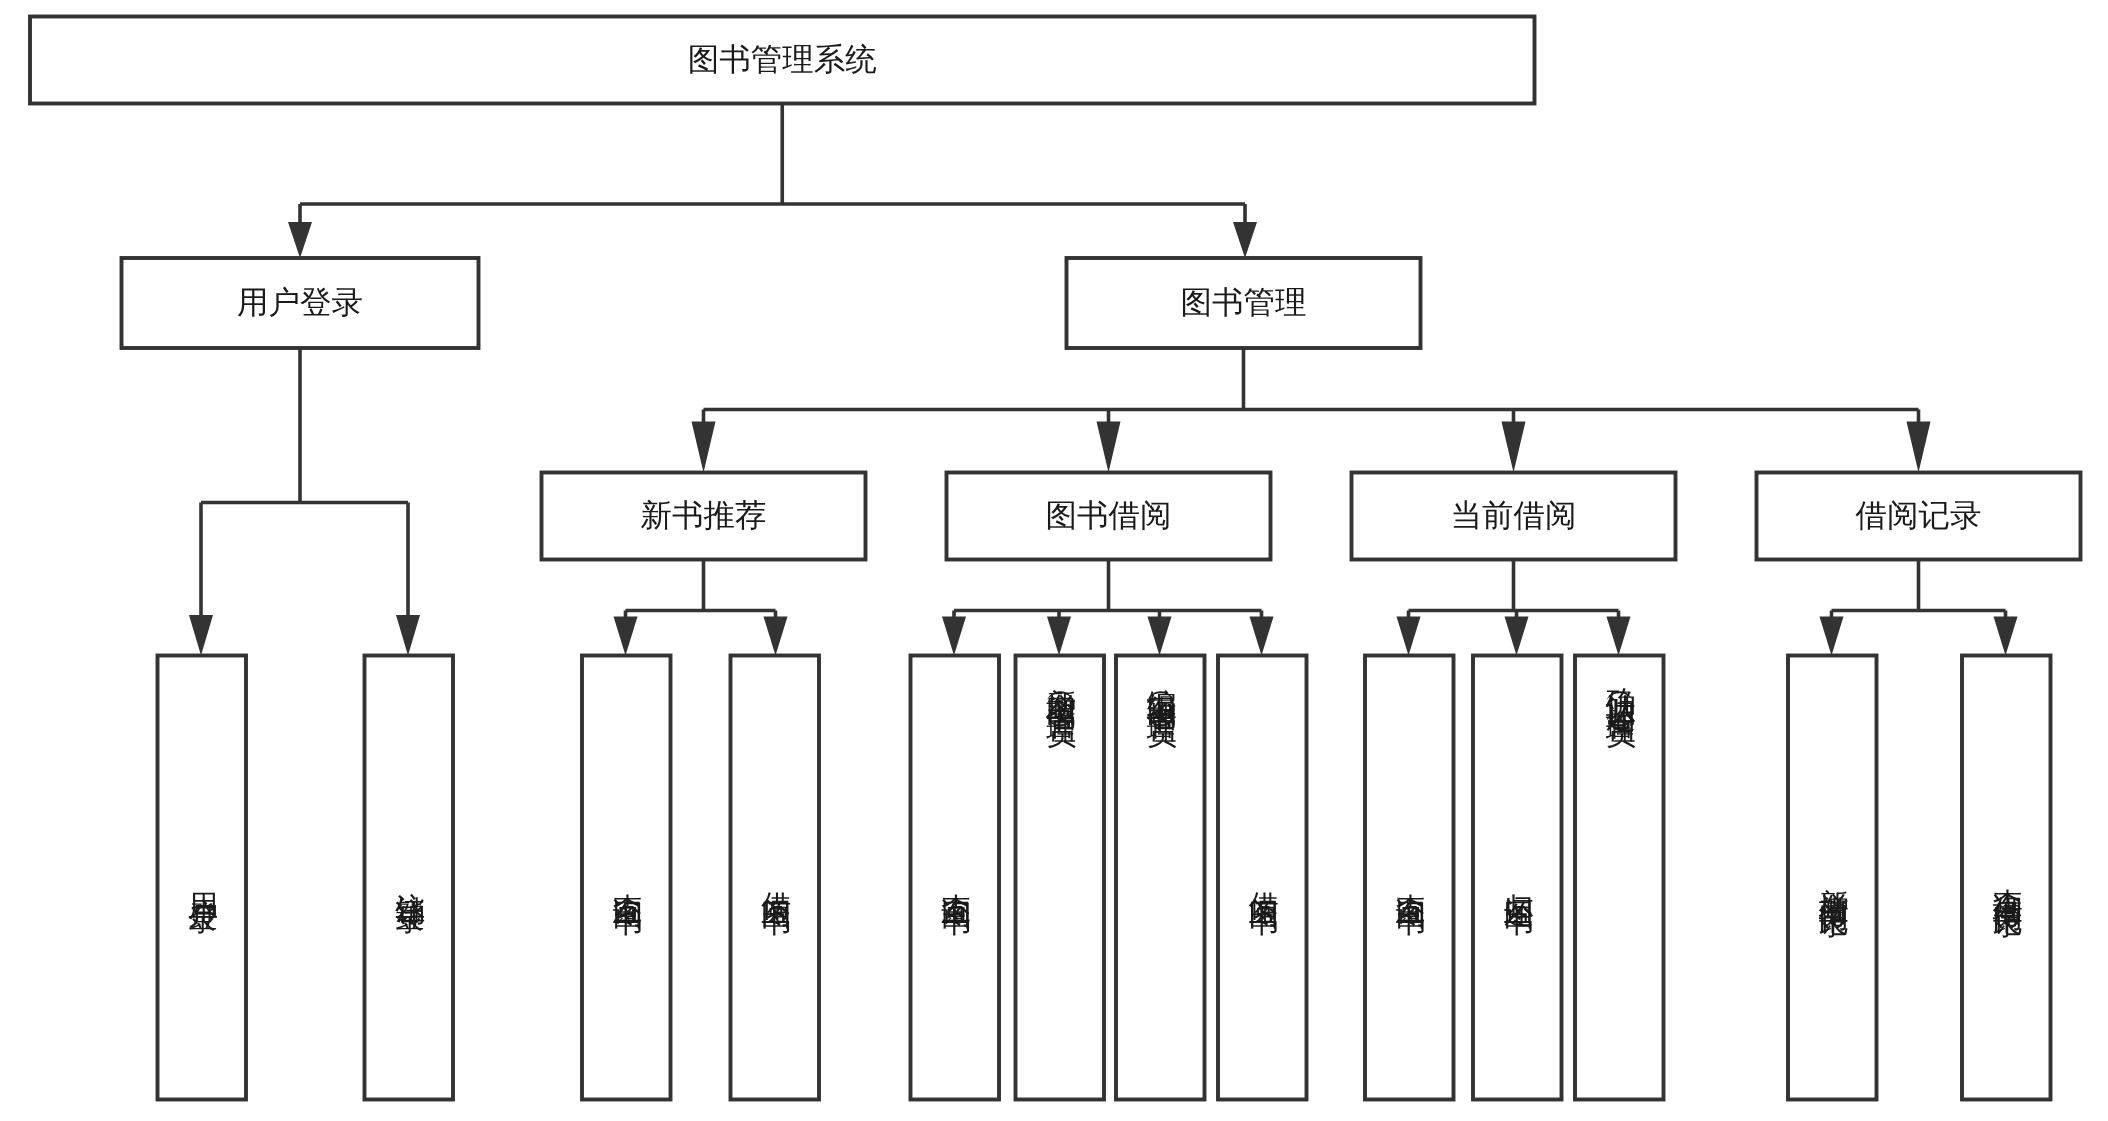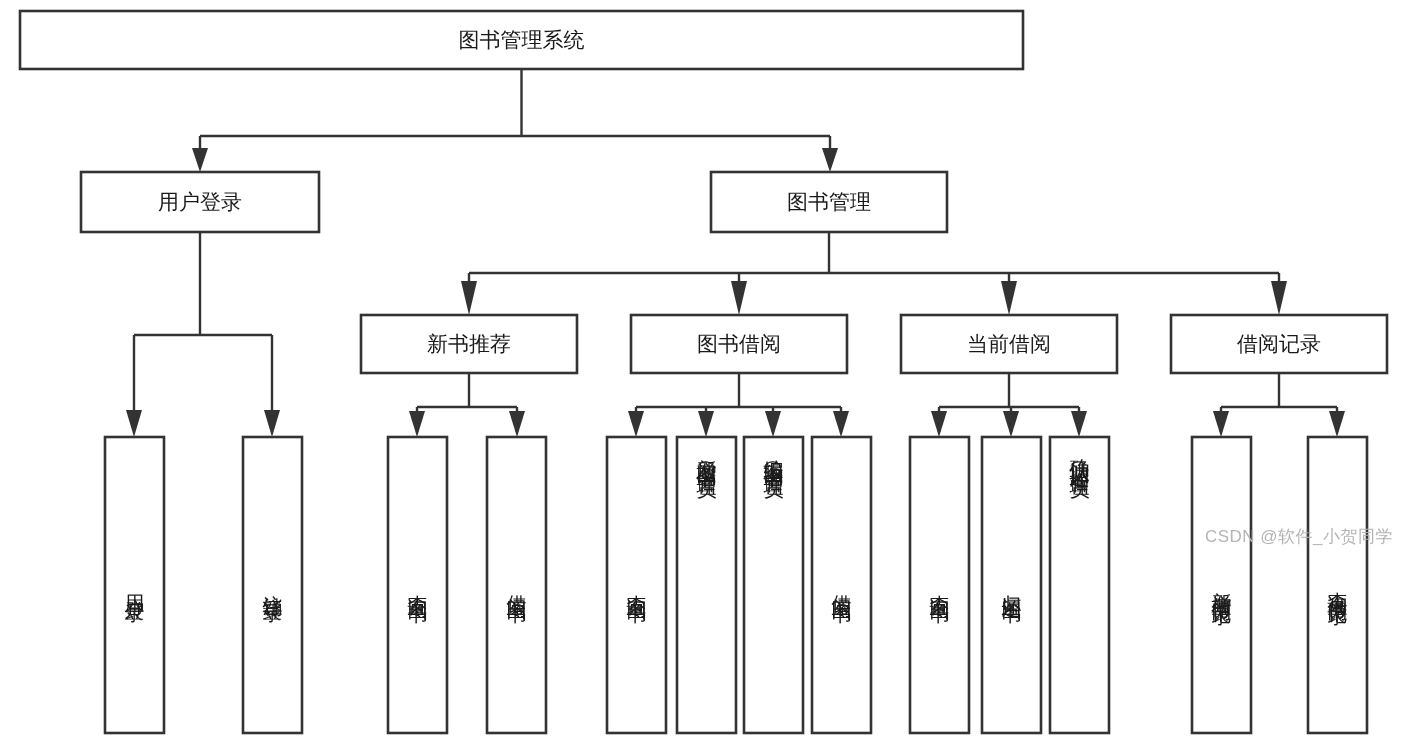--- a/index.html
+++ b/index.html
@@ -240,15 +240,14 @@
   <div class="leaf-label-wrap" style="left:1050px; top:437px; width:59px; height:296px; justify-content:flex-start;">
     <span class="leaf-label" style="margin-top:6px;">确认归还（管理员）</span>
   </div>
   <div class="leaf-label-wrap" style="left:1192px; top:437px; width:59px; height:296px;">
     <span class="leaf-label">新增借阅记录</span>
   </div>
   <div class="leaf-label-wrap" style="left:1308px; top:437px; width:59px; height:296px;">
     <span class="leaf-label">查询借阅记录</span>
   </div>
 
-  <div class="watermark">CSDN @软件_小贺同学</div>
 
 </div>
 
 </body></html>

